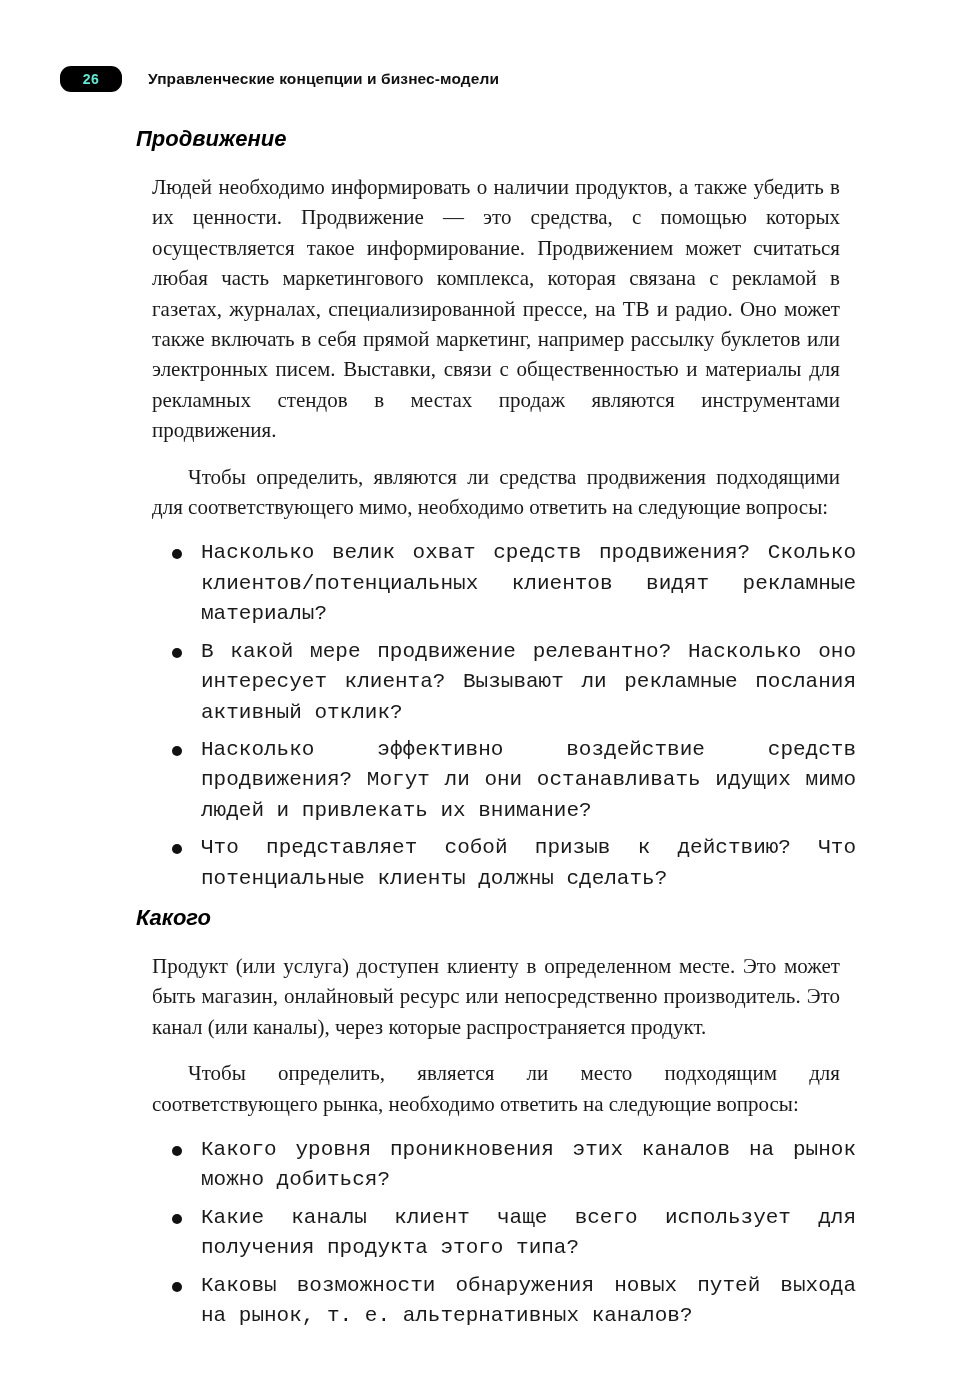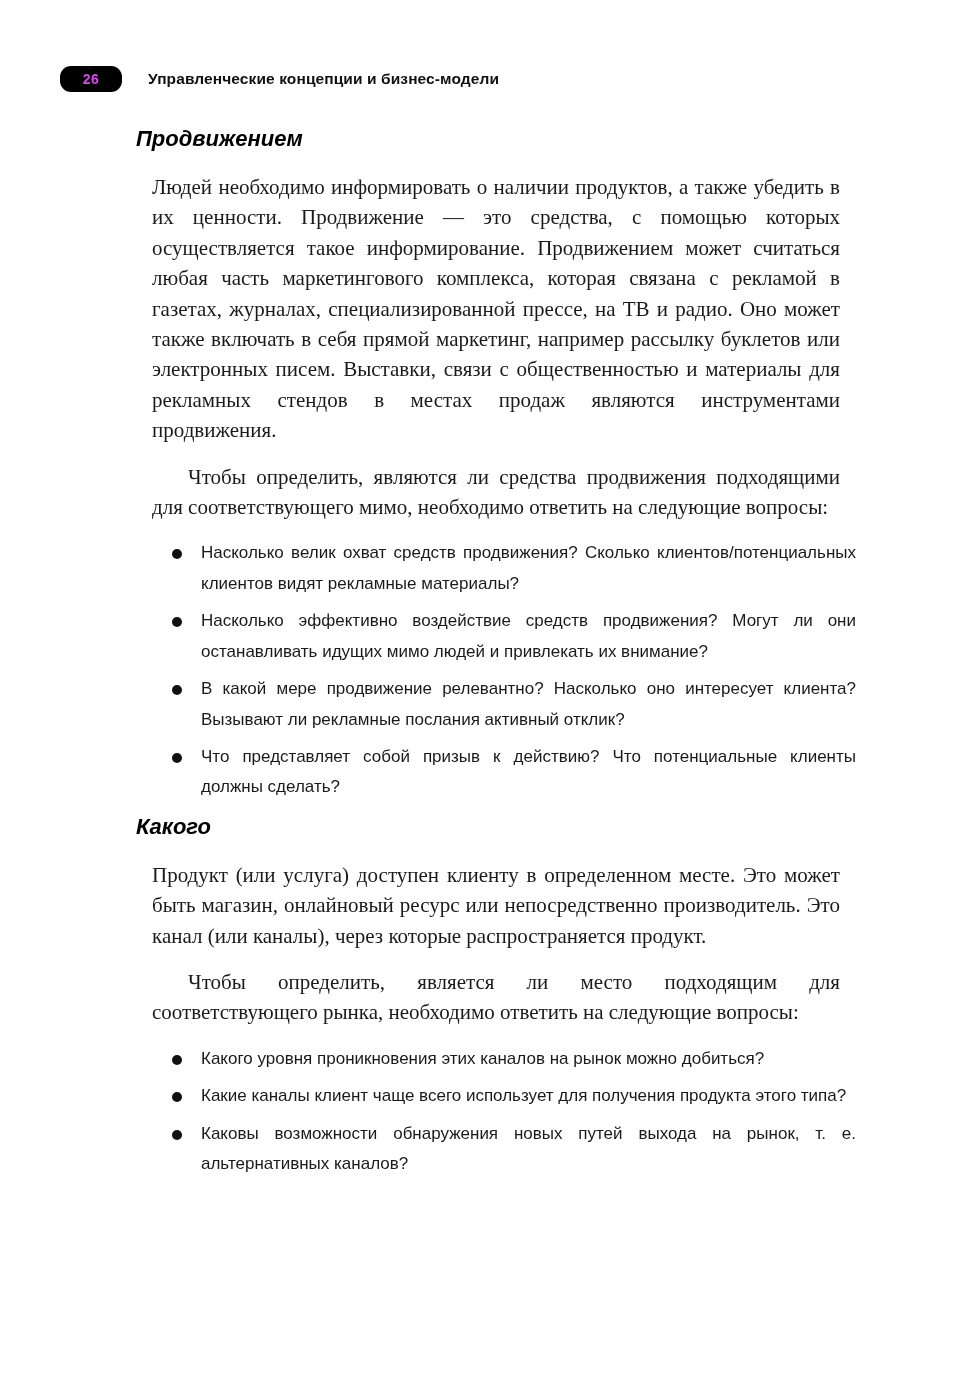--- a/index.html
+++ b/index.html
@@ -20,21 +20,21 @@
       top: 66px;
       height: 26px;
       display: flex;
       align-items: center;
     }
     .page-badge {
       width: 62px;
       height: 26px;
       background: #000000;
       border-radius: 11px;
-      color: #d946ef;
+      color: #5eead4;
       font-family: "Liberation Sans", sans-serif;
       font-weight: bold;
       font-size: 14px;
       display: flex;
       align-items: center;
       justify-content: center;
       letter-spacing: 0.5px;
     }
     .running-title {
       margin-left: 26px;
@@ -73,22 +73,22 @@
     }
     ul.bullets {
       list-style: none;
       margin: 8px 0 0 0;
       padding: 0;
     }
     ul.bullets li {
       position: relative;
       padding-left: 65px;
       margin-bottom: 7px;
-      font-family: Liberation Sans, sans-serif;
-      font-size: 17px;
+      font-family: Liberation Mono, monospace;
+      font-size: 21px;
       line-height: 30.4px;
       text-align: justify;
       color: #1a1a1a;
     }
     ul.bullets li .bullet {
       position: absolute;
       left: 36px;
       top: 11px;
       width: 10px;
       height: 10px;
@@ -104,35 +104,35 @@
 <body>
 
 <div class="running-head">
   <div class="page-badge">26</div>
   <div class="running-title">Управленческие концепции и бизнес-модели</div>
 </div>
 
 <div class="content">
 
   <section>
-    <h2 class="section-title section-1-title">Продвижением</h2>
+    <h2 class="section-title section-1-title">Продвижение</h2>
     <p class="body section-1-p1">Людей необходимо информировать о наличии продуктов, а также убедить в их ценности. Продвижение — это средства, с помощью которых осуществляется такое информирование. Продвижением может считаться любая часть маркетингового комплекса, которая связана с рекламой в газетах, журналах, специализированной прессе, на ТВ и радио. Оно может также включать в себя прямой маркетинг, например рассылку буклетов или электронных писем. Выставки, связи с общественностью и материалы для рекламных стендов в местах продаж являются инструментами продвижения.</p>
     <p class="body indent">Чтобы определить, являются ли средства продвижения подходящими для соответствующего мимо, необходимо ответить на следующие вопросы:</p>
     <ul class="bullets">
       <li>
         <span class="bullet"></span>
         <span>Насколько велик охват средств продвижения? Сколько клиентов/потенциальных клиентов видят рекламные материалы?</span>
       </li>
       <li>
         <span class="bullet"></span>
-        <span>Насколько эффективно воздействие средств продвижения? Могут ли они останавливать идущих мимо людей и привлекать их внимание?</span>
+        <span>В какой мере продвижение релевантно? Насколько оно интересует клиента? Вызывают ли рекламные послания активный отклик?</span>
       </li>
       <li>
         <span class="bullet"></span>
-        <span>В какой мере продвижение релевантно? Насколько оно интересует клиента? Вызывают ли рекламные послания активный отклик?</span>
+        <span>Насколько эффективно воздействие средств продвижения? Могут ли они останавливать идущих мимо людей и привлекать их внимание?</span>
       </li>
       <li>
         <span class="bullet"></span>
         <span>Что представляет собой призыв к действию? Что потенциальные клиенты должны сделать?</span>
       </li>
     </ul>
   </section>
 
   <section>
     <h2 class="section-title section-2-title">Какого</h2>

